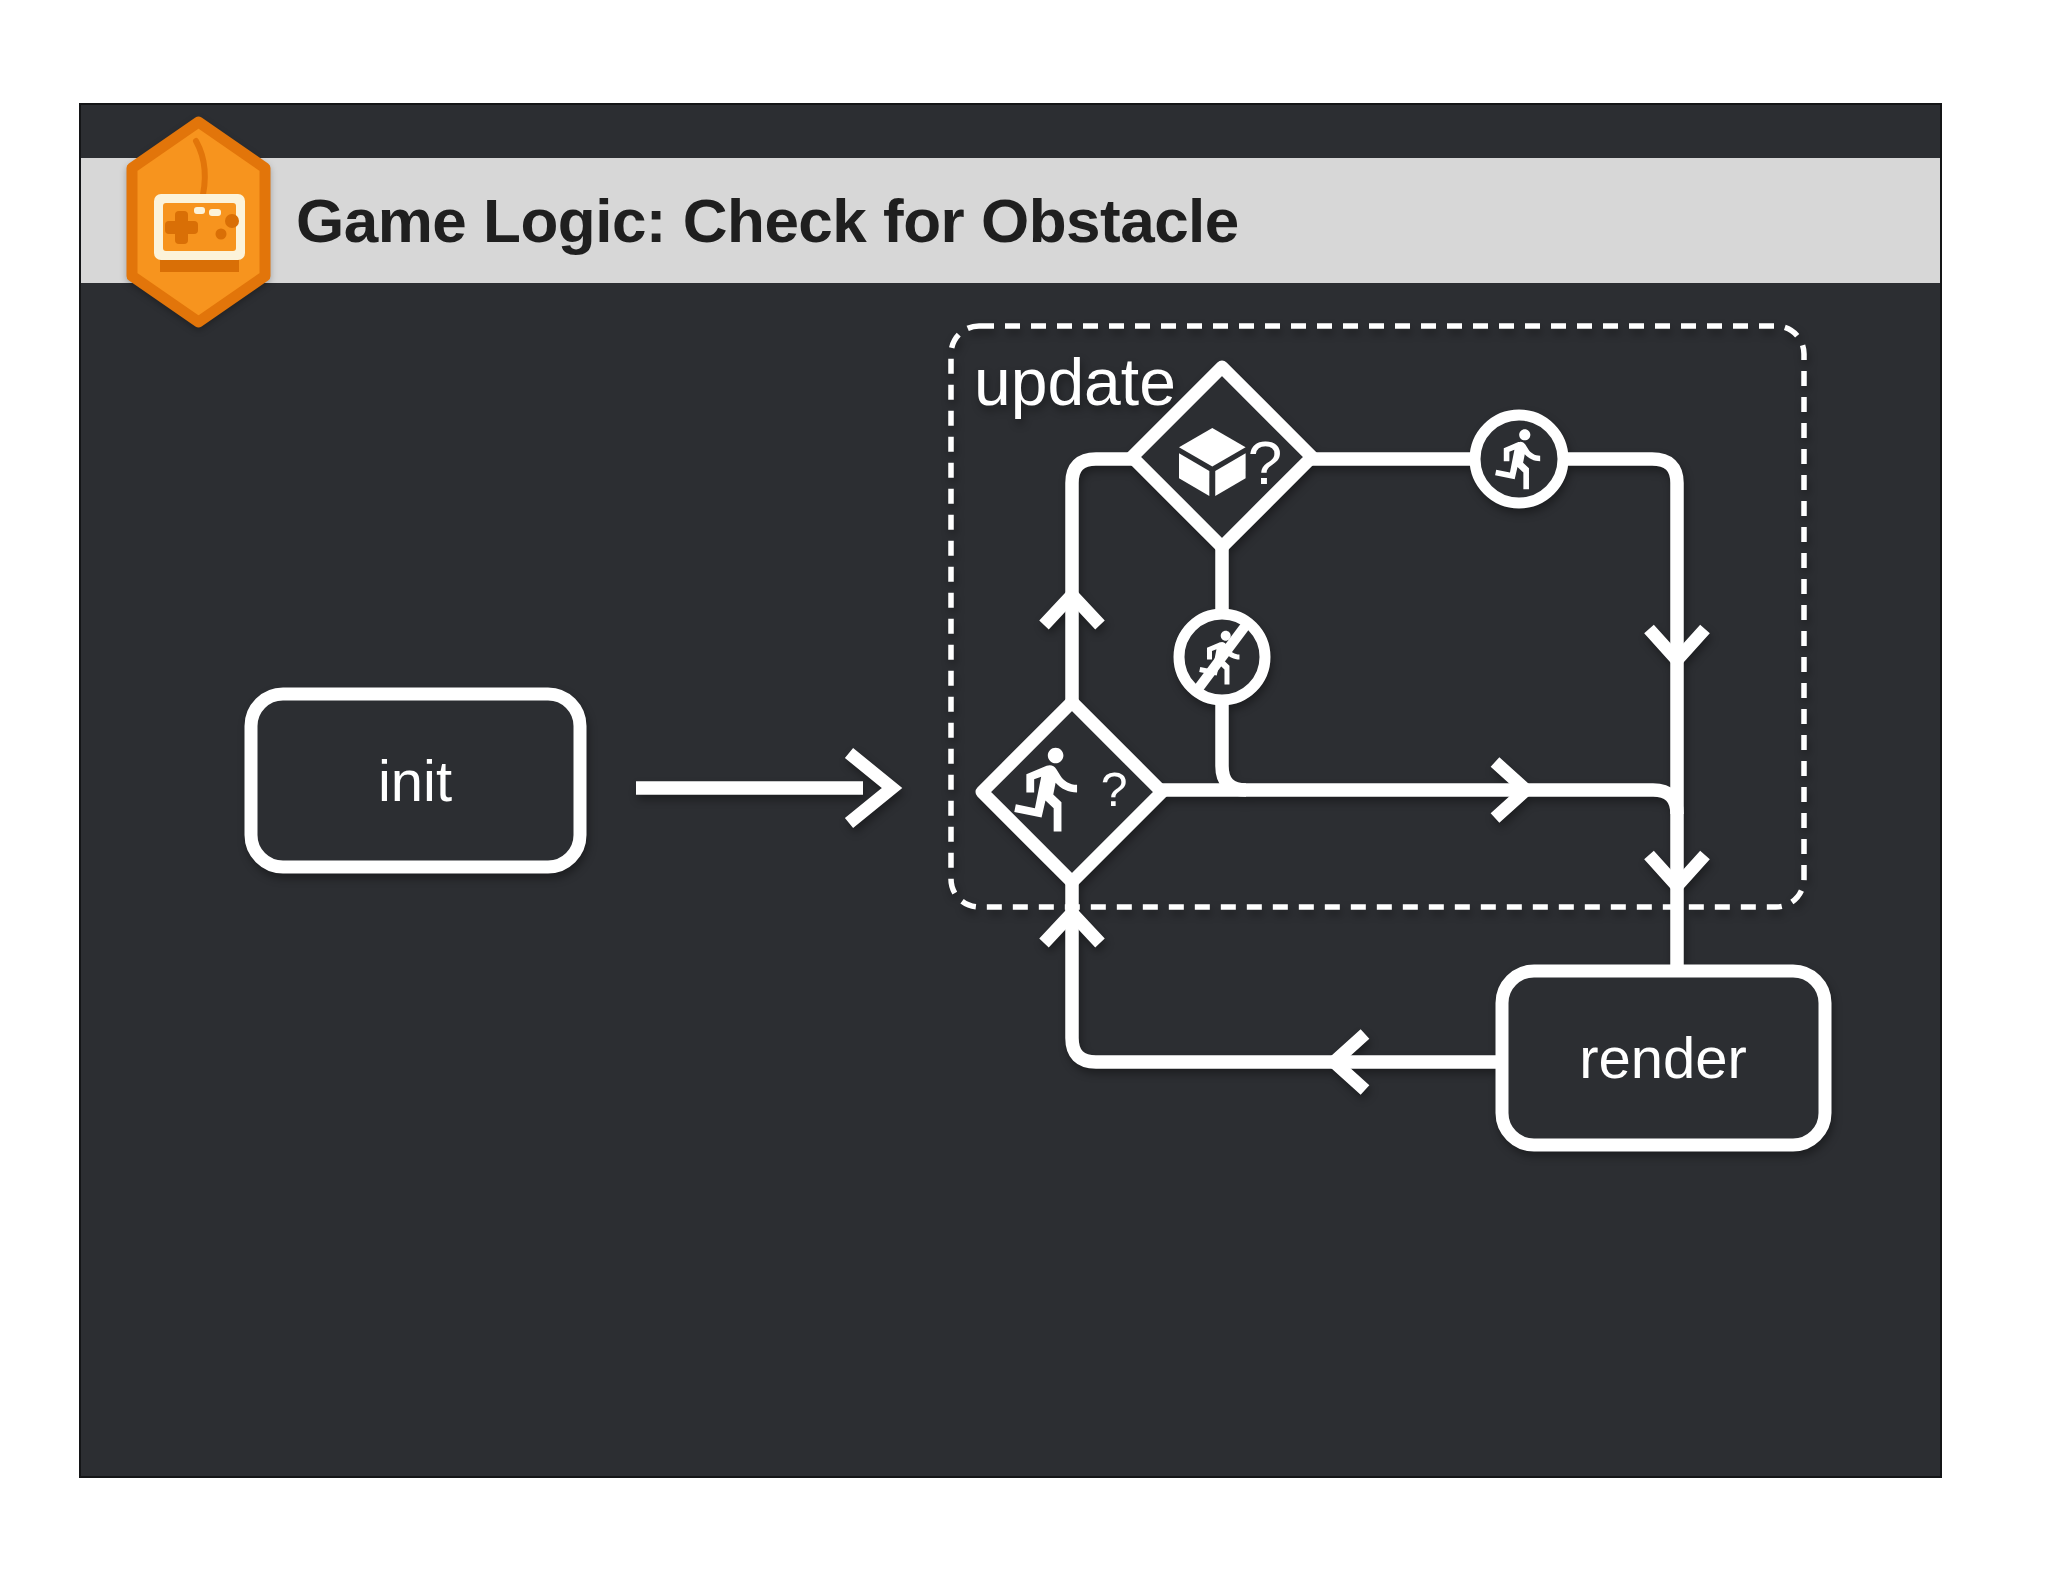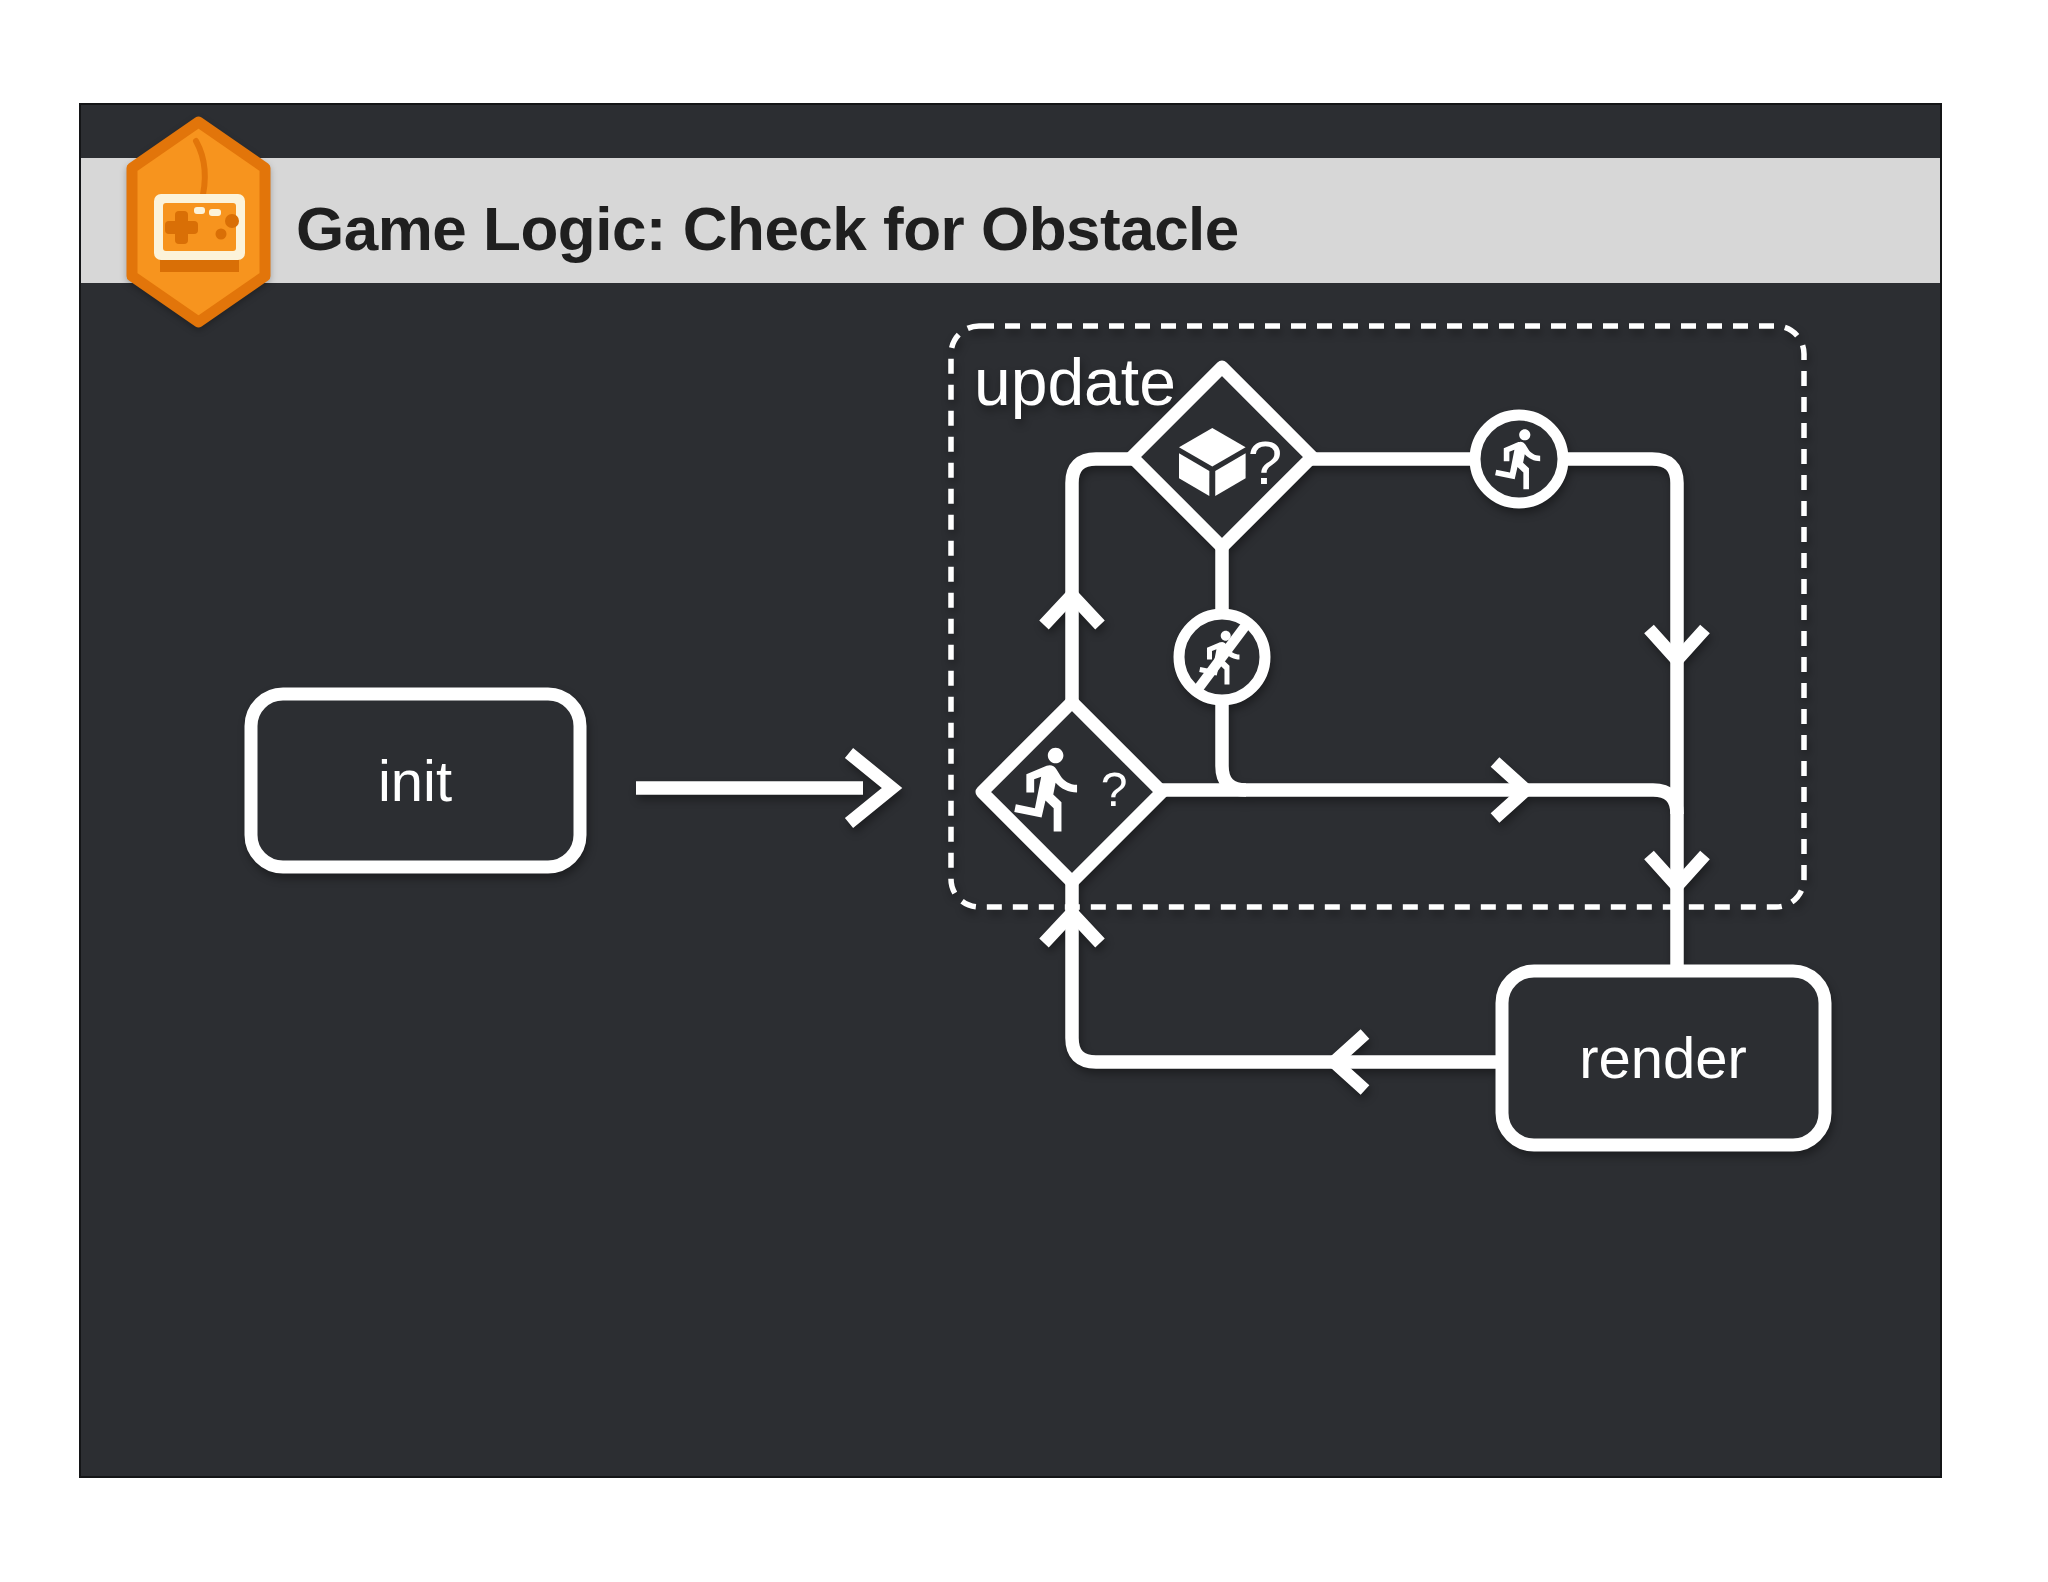--- a/index.html
+++ b/index.html
@@ -28,21 +28,20 @@
   .header-bar{
     position:absolute;left:0;top:53px;width:100%;height:125px;
     background:var(--header-bar);
   }
   .slide-title{
     position:absolute;left:215px;top:53px;height:125px;
     display:flex;align-items:center;
     font-size:62px;font-weight:bold;letter-spacing:-0.5px;
     color:var(--title-text);
     white-space:nowrap;
-    margin-top:8px;
   }
   .badge{
     position:absolute;left:44px;top:10px;width:147px;height:214px;z-index:3;
     filter:drop-shadow(0 3px 3px rgba(0,0,0,0.25));
   }
   .diagram{
     position:absolute;left:0;top:0;width:1863px;height:1375px;z-index:2;
     filter:drop-shadow(2px 5px 4px rgba(0,0,0,0.35));
   }
   .flow-line{fill:none;stroke:var(--diagram-lines);stroke-width:13.5;}

